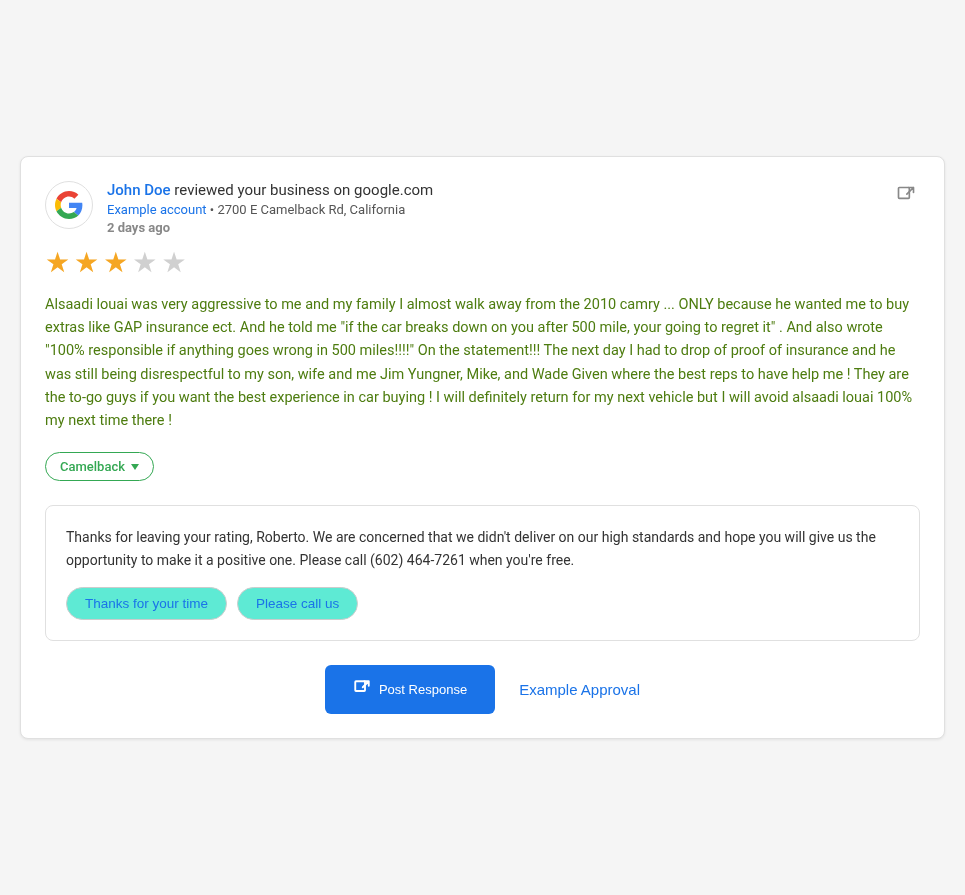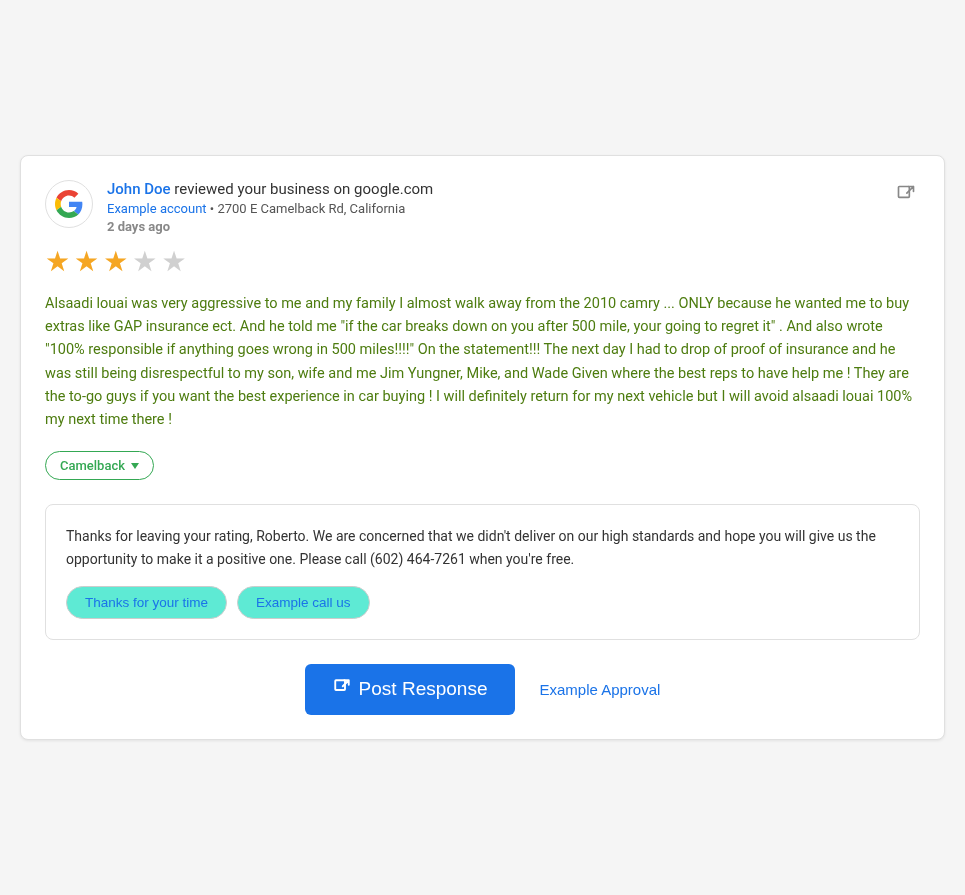--- a/index.html
+++ b/index.html
@@ -162,21 +162,21 @@
       align-items: center;
       justify-content: center;
       gap: 24px;
     }
     .post-response-btn {
       background: #1a73e8;
       color: #fff;
       border: none;
       border-radius: 6px;
       padding: 14px 28px;
-      font-size: 19px;
+      font-size: 13px;
       font-weight: 500;
       cursor: pointer;
       display: flex;
       align-items: center;
       gap: 8px;
     }
     .post-icon {
       display: inline-block;
     }
     .request-approval-btn {
@@ -247,21 +247,21 @@
   <div class="responded-badge">
     <span>Camelback</span>
     <span class="chevron-down"></span>
   </div>
 
   
   <div class="response-box">
     <div class="response-text">Thanks for leaving your rating, Roberto. We are concerned that we didn't deliver on our high standards and hope you will give us the opportunity to make it a positive one. Please call (602) 464-7261 when you're free.</div>
     <div class="suggestion-buttons">
       <button class="suggestion-btn">Thanks for your time</button>
-      <button class="suggestion-btn">Example call us</button>
+      <button class="suggestion-btn">Please call us</button>
     </div>
   </div>
 
   
   <div class="action-row">
     <button class="post-response-btn">
       <span class="post-icon">
         <svg width="18" height="18" viewBox="0 0 24 24" fill="none" stroke="#fff" stroke-width="2.5" stroke-linecap="round" stroke-linejoin="round">
           <rect x="3" y="3" width="13" height="13" rx="1"></rect>
           <path d="M21 3l-8 8M15 3h6v6"></path>

